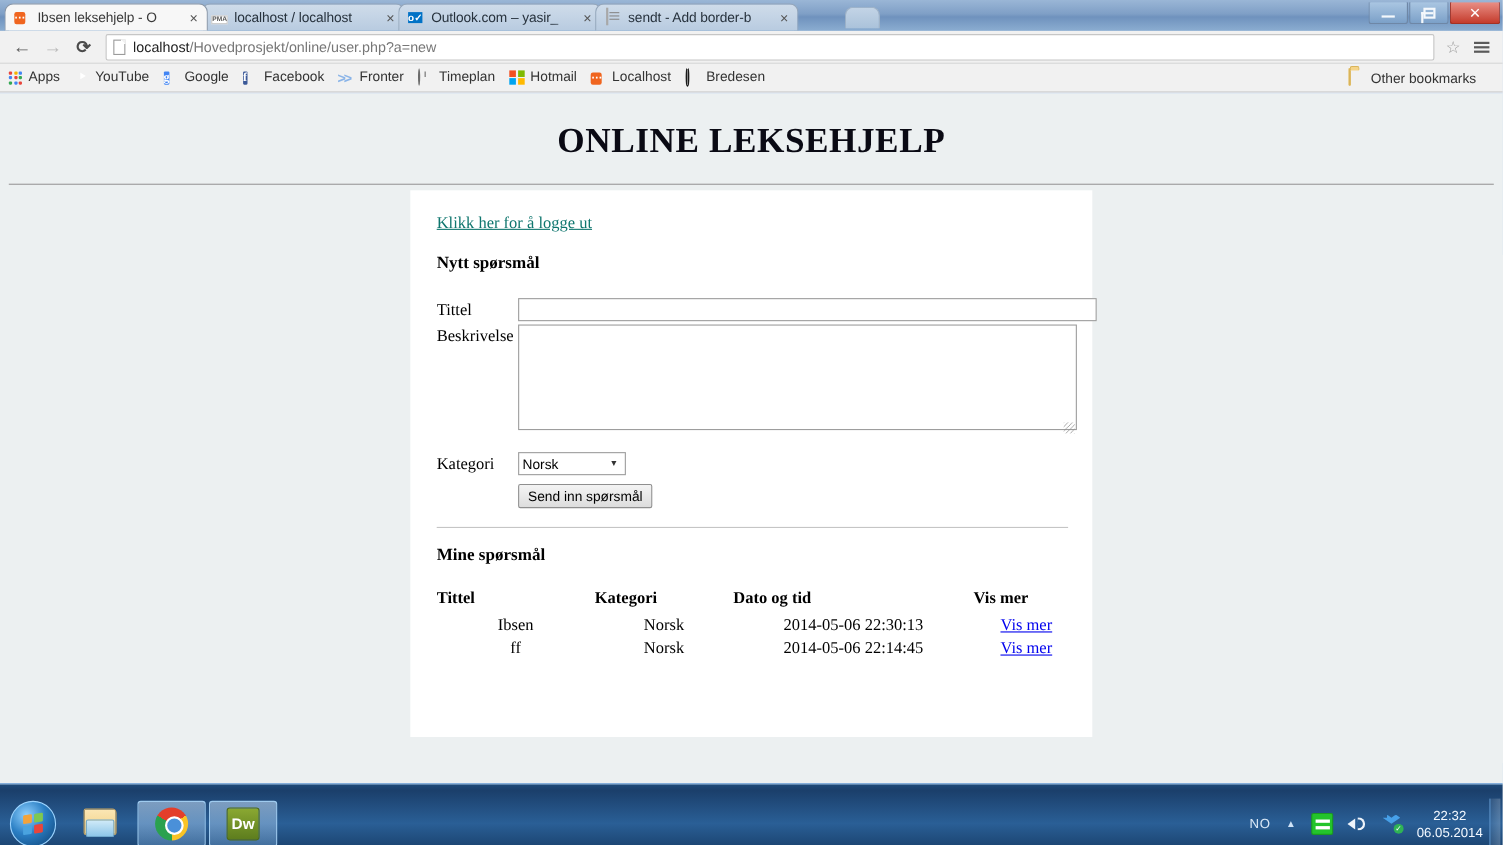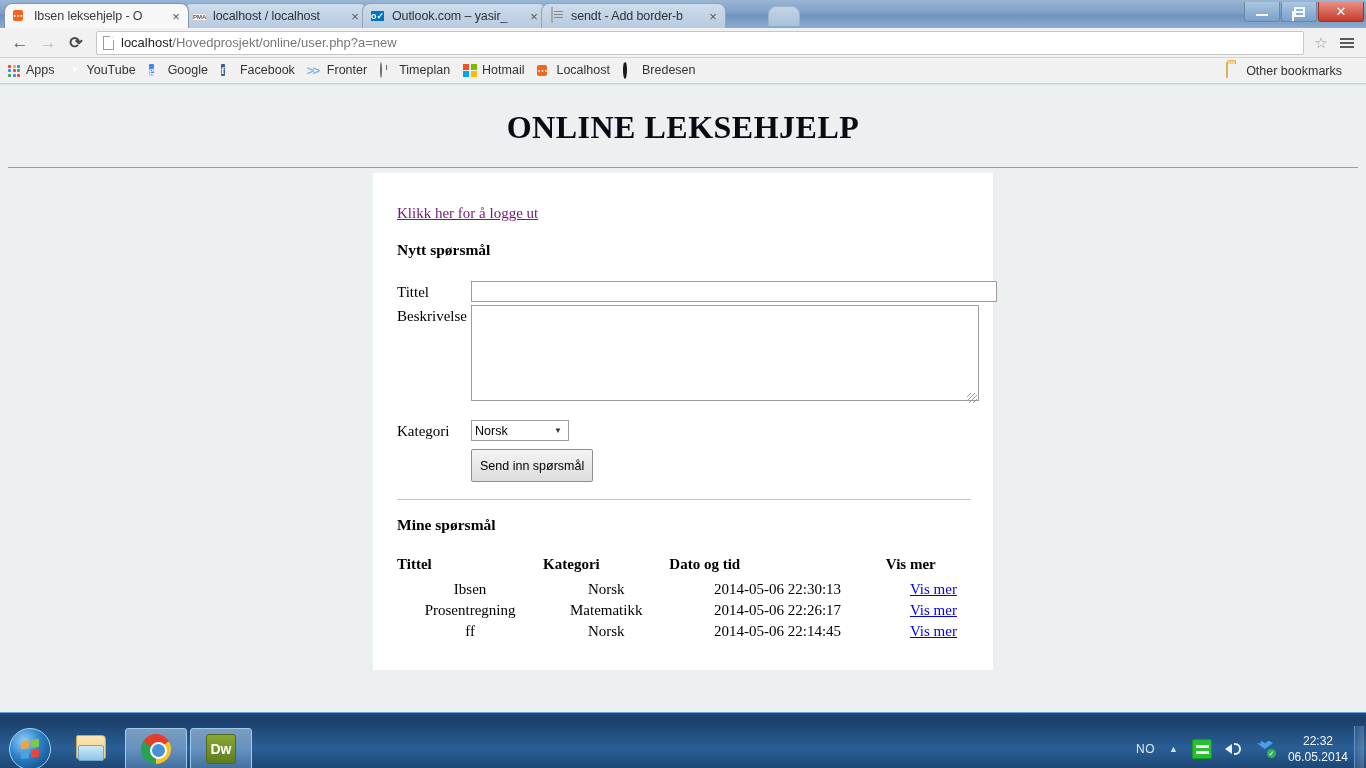--- a/index.html
+++ b/index.html
@@ -135,22 +135,22 @@
     border: none; border-top: 1px solid #9a9a9a;
     margin: 21px 8px 0 8px;
   }
   .card {
     position: absolute; left: 373px; top: 88px; width: 620px; min-height: 497px;
     background: #ffffff;
     font-family: "Liberation Serif", serif;
     padding: 12px 12px 0 12px;
   }
   .logout-link {
-    display: inline-block; margin: 20px 0 0 12px;
-    font-size: 15px; color: #701a75; text-decoration: underline;
+    display: inline-block; margin: 10px 0 0 12px;
+    font-size: 15px; color: #0f766e; text-decoration: underline;
     font-family: "Liberation Serif", serif;
   }
   .h-nytt {
     margin: 19px 0 0 12px; font-size: 15.5px; font-weight: bold;
     font-family: "Liberation Serif", serif; color: #000;
   }
   .sent-msg {
     margin: 21px 0 0 12px; font-size: 15.5px;
     font-family: "Liberation Serif", serif; color: #000;
   }
@@ -184,21 +184,21 @@
   }
   .frow.kat { margin-top: 15px; }
   .kat-select {
     width: 98px; height: 21px; border: 1px solid #9d9d9d; background: #fff;
     font-size: 12.5px; font-family: "Liberation Sans", sans-serif; color: #000;
     display: flex; align-items: center; padding: 0 3px; position: relative;
   }
   .kat-select .arrow { position: absolute; right: 6px; font-size: 8px; color: #333; }
   .frow.submit { margin-top: 8px; }
   .submit-btn {
-    height: 33px; padding: 0 8px; border: 1px solid #8f8f8f;
+    height: 22px; padding: 0 8px; border: 1px solid #8f8f8f;
     background: linear-gradient(to bottom, #f4f4f4, #dddddd);
     font-size: 12.5px; font-family: "Liberation Sans", sans-serif; color: #000;
     border-radius: 2px;
   }
   .card-hr {
     border: none; border-top: 1px solid #c5c5c5;
     margin: 17px 10px 0 12px;
   }
   .h-mine {
     margin: 16px 0 0 12px; font-size: 15.5px; font-weight: bold;
@@ -462,26 +462,20 @@
           </tr>
         </thead>
         <tbody>
           <tr>
             <td>Ibsen</td>
             <td>Norsk</td>
             <td>2014-05-06 22:30:13</td>
             <td><a class="vis-link" href="#">Vis mer</a></td>
           </tr>
           <tr>
-            <td>Prosentregning</td>
-            <td>Matematikk</td>
-            <td>2014-05-06 22:26:17</td>
-            <td><a class="vis-link" href="#">Vis mer</a></td>
-          </tr>
-          <tr>
             <td>ff</td>
             <td>Norsk</td>
             <td>2014-05-06 22:14:45</td>
             <td><a class="vis-link" href="#">Vis mer</a></td>
           </tr>
         </tbody>
       </table>
 
     </div>
   </div>

